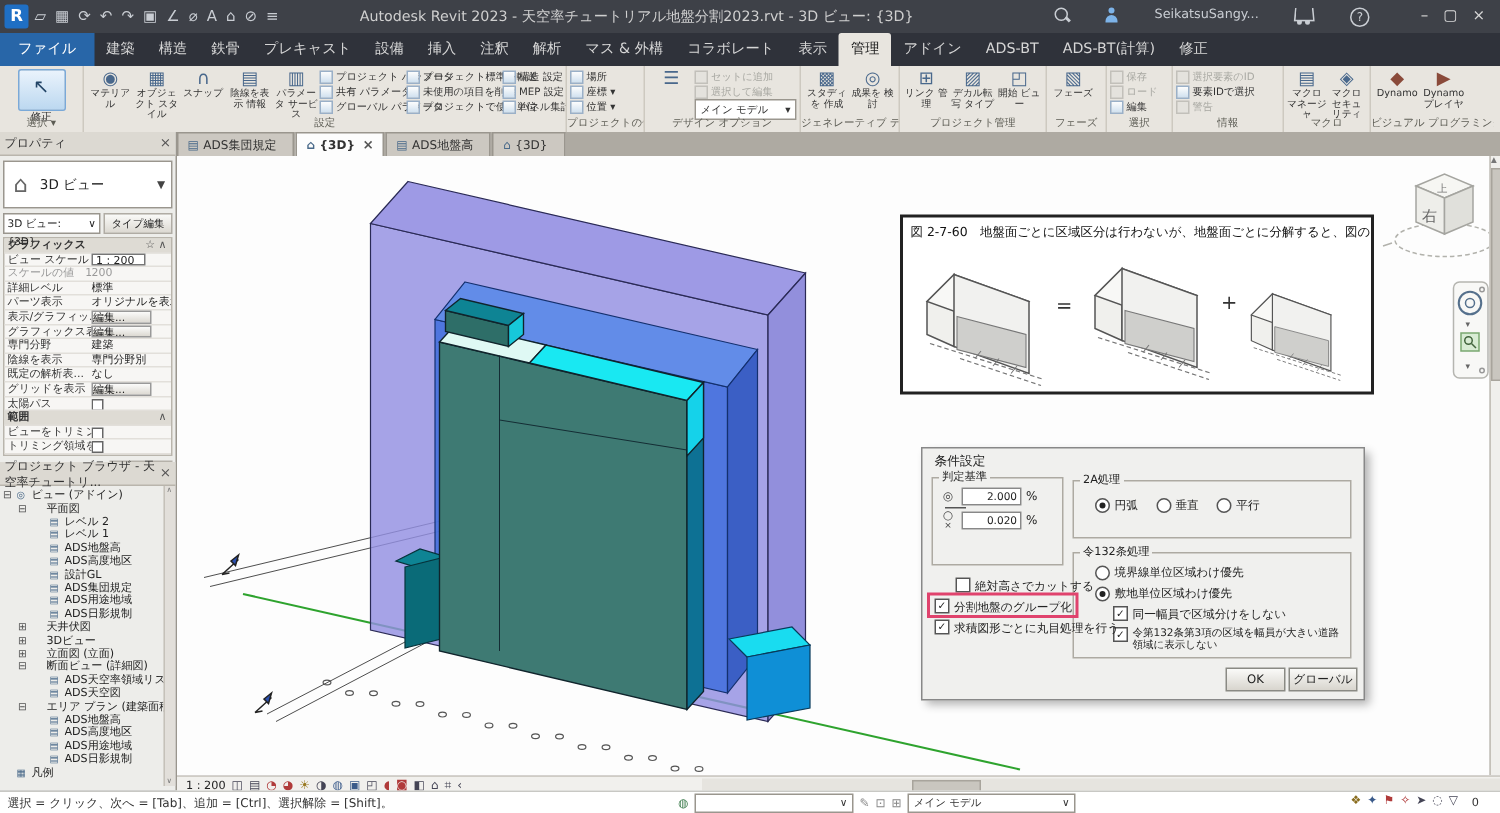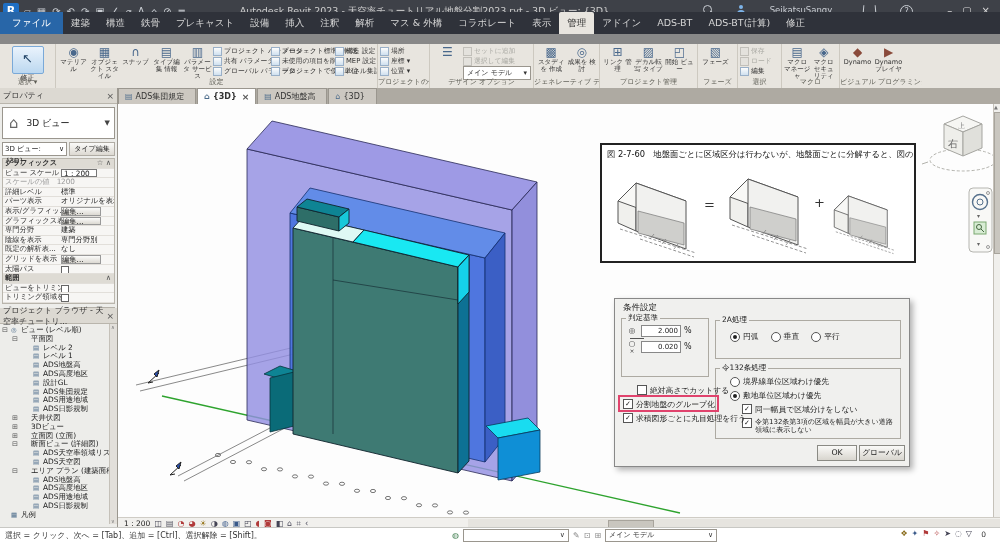--- a/index.html
+++ b/index.html
@@ -18,21 +18,21 @@
   .mag::after{content:"";position:absolute;left:6px;top:6px;width:4px;height:1.5px;background:#c9cdd3;transform:rotate(45deg);}
   .person{width:10px;height:10px;position:relative;}
   .person::before{content:"";position:absolute;left:3px;top:0;width:4px;height:4px;border-radius:50%;background:#7db3e8;}
   .person::after{content:"";position:absolute;left:1px;top:5px;width:8px;height:5px;border-radius:4px 4px 0 0;background:#7db3e8;}
   .username{font-size:8.5px;color:#c9cdd3;}
   .cart{width:11px;height:8px;border:1px solid #c9cdd3;border-top:none;position:relative;transform:perspective(10px) rotateX(8deg);}
   .cart::after{content:"";position:absolute;left:1px;top:8px;width:3px;height:3px;border-radius:50%;box-shadow:5px 0 0 #c9cdd3;background:#c9cdd3;}
   .helpc{width:11px;height:11px;border-radius:50%;border:1px solid #c9cdd3;text-align:center;line-height:11px;font-size:8px;color:#c9cdd3;}
   .winbtns{display:flex;gap:10px;margin-left:10px;margin-right:6px;font-size:10px;color:#d8d8d8;}
   
-  .tabsrow{left:0;top:12px;width:1000px;height:22px;background:#2f323a;display:flex;align-items:flex-end;}
+  .tabsrow{left:0;top:22px;width:1000px;height:22px;background:#2f323a;display:flex;align-items:flex-end;}
   .filetab{background:#2866a8;color:#fff;font-size:9.5px;padding:4px 12px;height:14px;line-height:14px;}
   .rtab{color:#d6d6d6;font-size:9.5px;padding:4px 8px;height:14px;line-height:14px;cursor:default;}
   .rtab.active{background:#e8e5df;color:#222;border-radius:2px 2px 0 0;}
   
   .ribbon{left:0;top:44px;width:1000px;height:44px;background:#e8e5df;border-bottom:1px solid #b9b5ac;display:flex;}
   .rgroup{position:relative;border-right:1px solid #cdc9c0;height:44px;box-sizing:border-box;overflow:hidden;flex:0 0 auto;}
   .glabel{position:absolute;left:0;right:0;bottom:0;height:11px;font-size:7px;color:#5c5c54;text-align:center;line-height:11px;white-space:nowrap;overflow:hidden;}
   .gbody{display:flex;align-items:flex-start;padding:2px 2px 0 2px;height:31px;}
   .bigbtn{width:31px;text-align:center;font-size:6.5px;line-height:7px;color:#333;cursor:pointer;overflow:hidden;}
   .bigbtn .ic{display:block;font-size:12px;line-height:13px;color:#49688c;}
@@ -212,21 +212,21 @@
             <span>オブジェクト スタイル</span>
           </div>
 
           <div class="bigbtn">
             <span class="ic">∩</span>
             <span>スナップ</span>
           </div>
 
           <div class="bigbtn">
             <span class="ic">▤</span>
-            <span>タイプ編集 情報</span>
+            <span>陰線を表示 情報</span>
           </div>
 
           <div class="bigbtn">
             <span class="ic">▥</span>
             <span>パラメータ サービス</span>
           </div>
 
       </div>
       <div class="scol" style="width:58px">
         <div class="srow">プロジェクト パラメータ</div>
@@ -329,20 +329,30 @@
   <div class="rgroup" style="width:44px">
     <div class="gbody">
       <div class="scol">
         <div class="srow dis">保存</div>
           <div class="srow dis">ロード</div>
           <div class="srow">編集</div>
       </div>
     </div>
     <div class="glabel">選択</div>
   </div>
+  <div class="rgroup" style="width:74px">
+    <div class="gbody">
+      <div class="scol">
+        <div class="srow dis">選択要素のID</div>
+          <div class="srow">要素IDで選択</div>
+          <div class="srow dis">警告</div>
+      </div>
+    </div>
+    <div class="glabel">情報</div>
+  </div>
   <div class="rgroup" style="width:58px">
     <div class="gbody">
 
         <div class="bigbtn">
           <span class="ic">▤</span>
           <span>マクロ マネージャ</span>
         </div>
 
         <div class="bigbtn">
           <span class="ic">◈</span>
@@ -504,21 +514,21 @@
 <div class="abs panel" style="left:0;top:308px;width:118px;height:219px">
   <div class="phead">
     <span>プロジェクト ブラウザ - 天空率チュートリ...</span>
     <span class="x">×</span>
   </div>
   <div class="tree" style="height:198px;overflow:hidden">
 
       <div class="titem lvl0">
         <span class="texp">⊟</span>
         <span class="tico">◎</span>
-        <span class="tlab">ビュー (レベル順)</span>
+        <span class="tlab">ビュー (アドイン)</span>
       </div>
 
       <div class="titem lvl1">
         <span class="texp">⊟</span>
         <span class="tico"></span>
         <span class="tlab">平面図</span>
       </div>
 
       <div class="titem lvl2">
         <span class="texp"></span>

